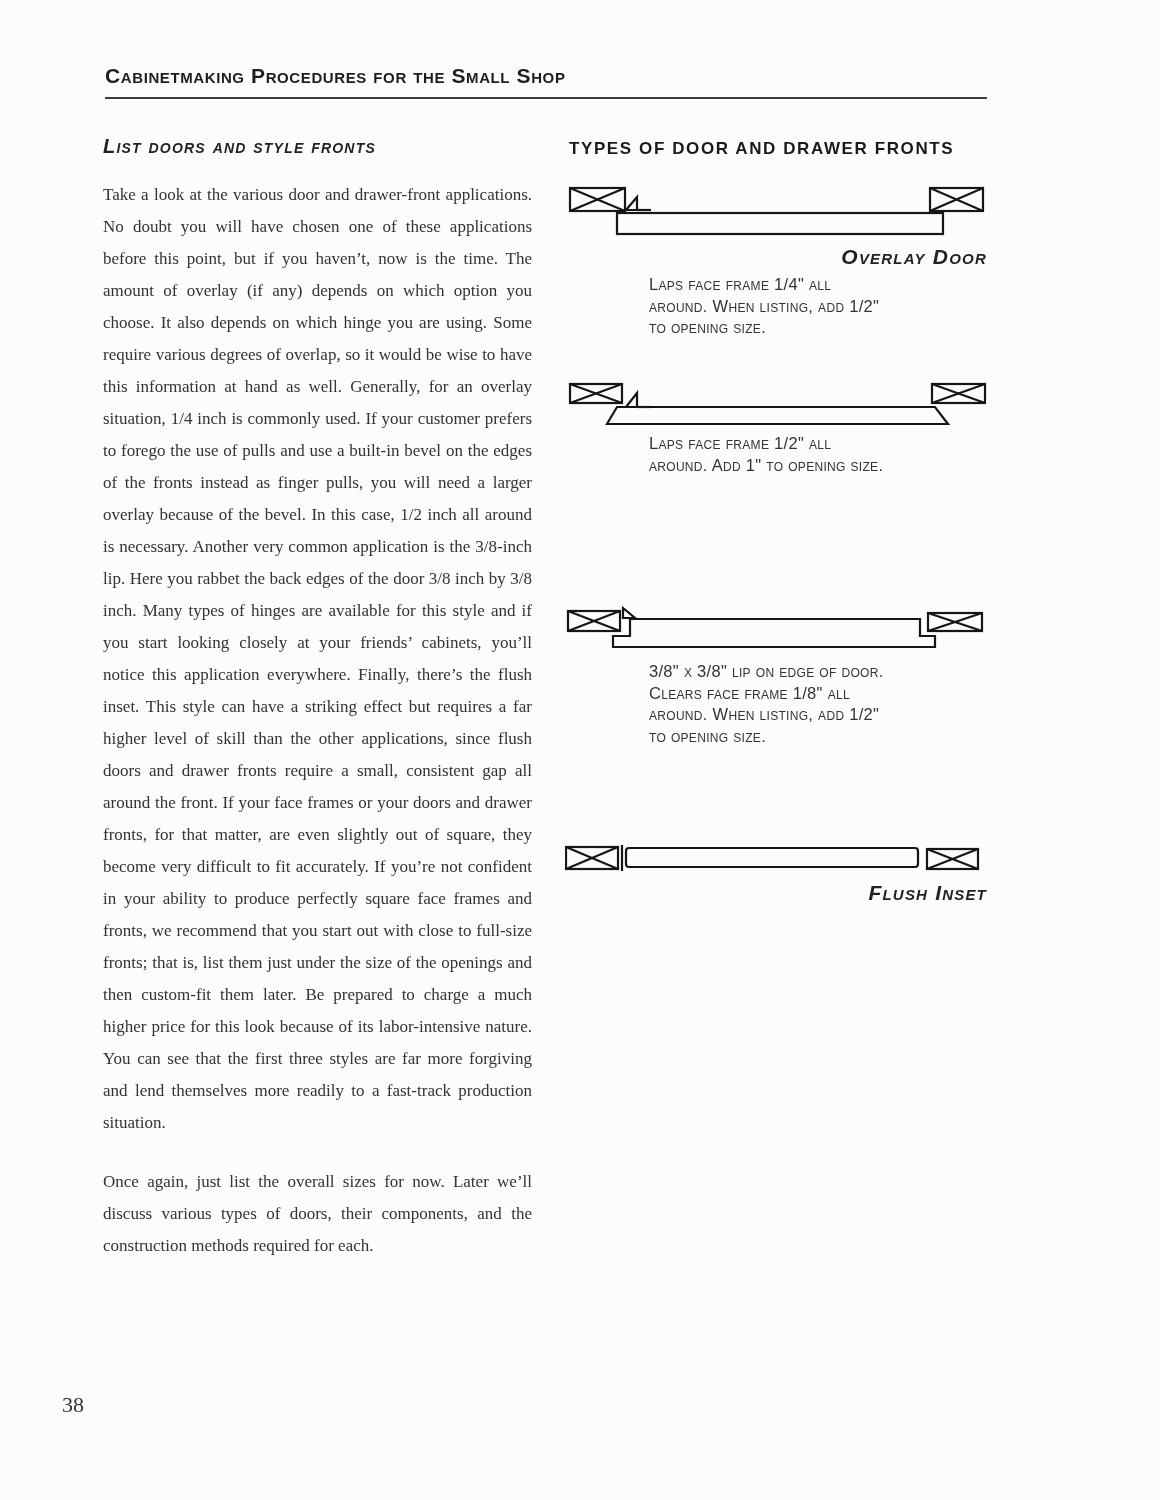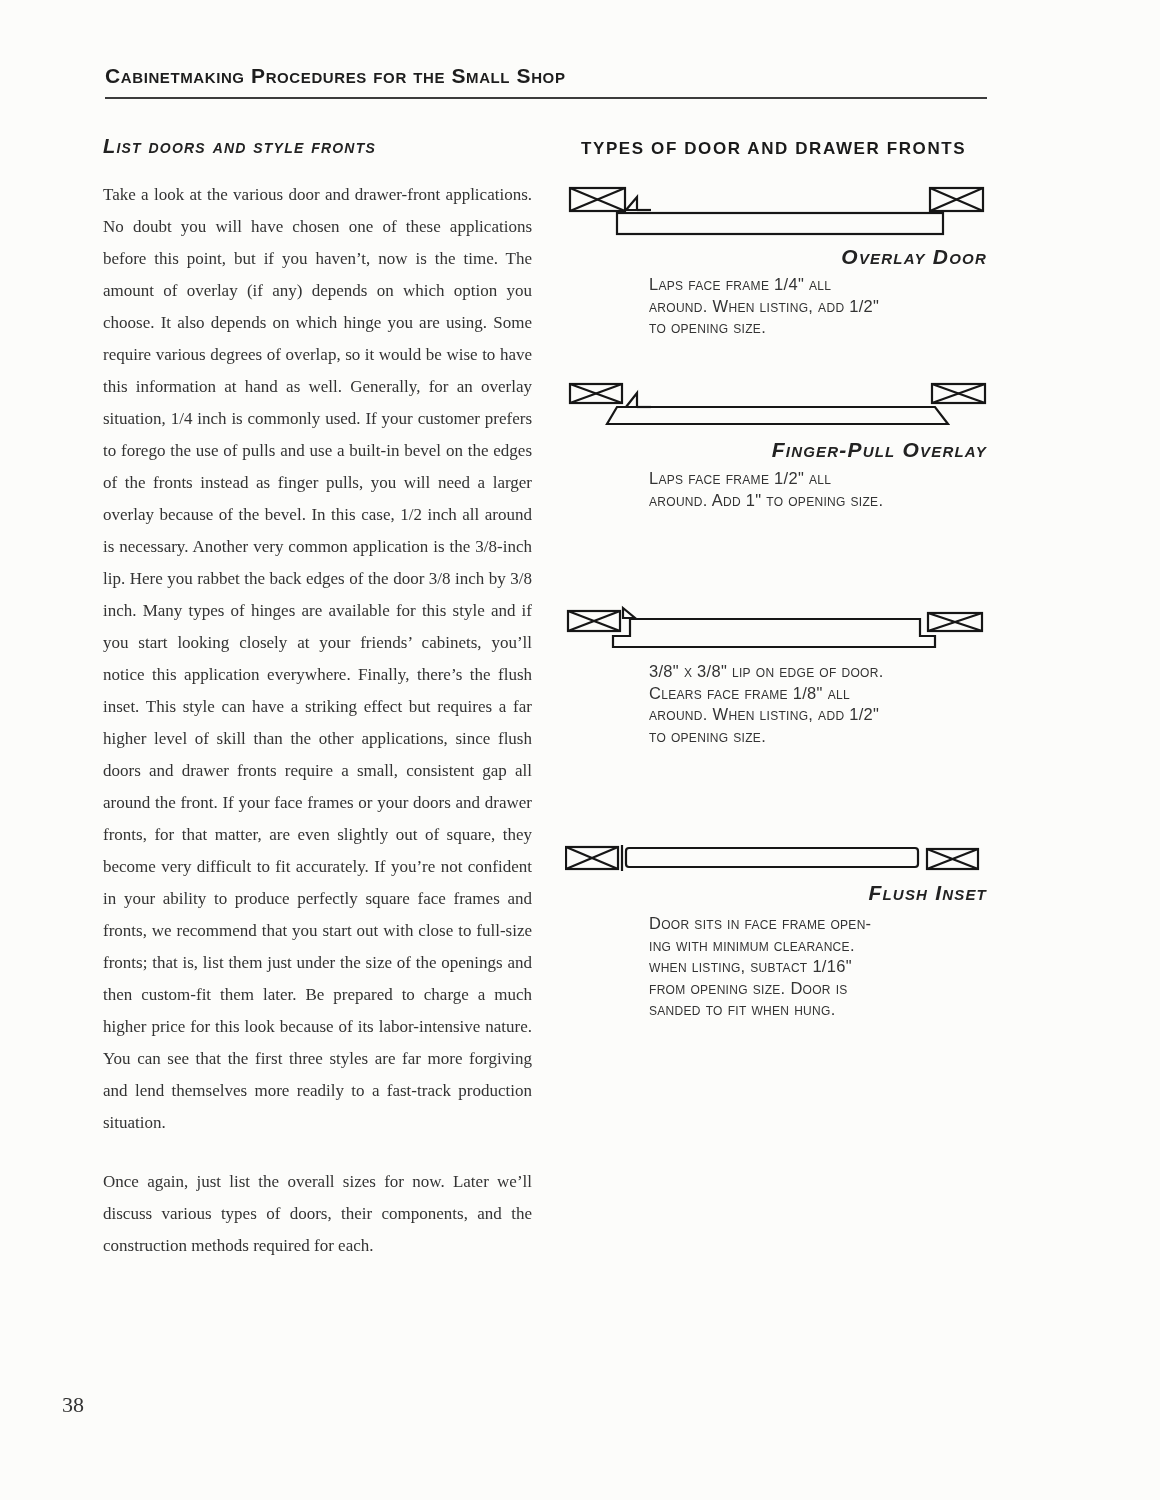--- a/index.html
+++ b/index.html
@@ -47,21 +47,21 @@
     font-size:17px;
     line-height:32px;
     text-align:justify;
     color:#333;
   }
   .left-col p + p{margin-top:27px;}
 
   
   .right-col{position:absolute;left:565px;top:0;width:422px;height:1500px;}
   .figures-heading{
-    position:absolute;left:16px;top:139px;margin:0;
+    position:absolute;left:4px;top:139px;margin:0;
     font-size:17px;font-weight:bold;
     letter-spacing:1.6px;
     color:#1a1a1a;
     white-space:nowrap;
   }
   figure.fig{position:absolute;left:0;margin:0;width:422px;}
   .fig svg{display:block;}
   .fig-title{
     font-style:italic;font-weight:bold;
     font-variant:small-caps;
@@ -140,21 +140,20 @@
           <polygon points="72,12 72,26 61,26"></polygon>
           <line x1="72" y1="26" x2="86" y2="26"></line>
         </g>
         <polygon points="52,26 370,26 383,43 42,43"></polygon>
         <g>
           <rect x="367" y="3" width="53" height="19"></rect>
           <line x1="367" y1="3" x2="420" y2="22"></line>
           <line x1="420" y1="3" x2="367" y2="22"></line>
         </g>
       </svg>
-      <figcaption class="fig-title" style="margin-top:11px">Finger-Pull Overlay</figcaption>
       <div class="fig-desc" style="margin-top:6px">Laps face frame 1/2" all
 around. Add 1" to opening size.</div>
     </figure>
 
     <figure class="fig" style="top:603px">
       <svg class="diagram" width="422" height="50" viewBox="0 0 422 50">
         <g>
           <rect x="3" y="8" width="52" height="20"></rect>
           <line x1="3" y1="8" x2="55" y2="28"></line>
           <line x1="55" y1="8" x2="3" y2="28"></line>
@@ -182,23 +181,18 @@
         </g>
         <line x1="57" y1="2" x2="57" y2="28"></line>
         <rect x="61" y="5" width="292" height="19" rx="3"></rect>
         <g>
           <rect x="362" y="6" width="51" height="20"></rect>
           <line x1="362" y1="6" x2="413" y2="26"></line>
           <line x1="413" y1="6" x2="362" y2="26"></line>
         </g>
       </svg>
       <figcaption class="fig-title" style="margin-top:8px">Flush Inset</figcaption>
-      <div class="fig-desc" style="margin-top:8px">Door sits in face frame open-
-ing with minimum clearance.
-when listing, subtact 1/16"
-from opening size. Door is
-sanded to fit when hung.</div>
     </figure>
   </section>
 
   <div class="page-number">38</div>
 
 </div>
 
 </body></html>

